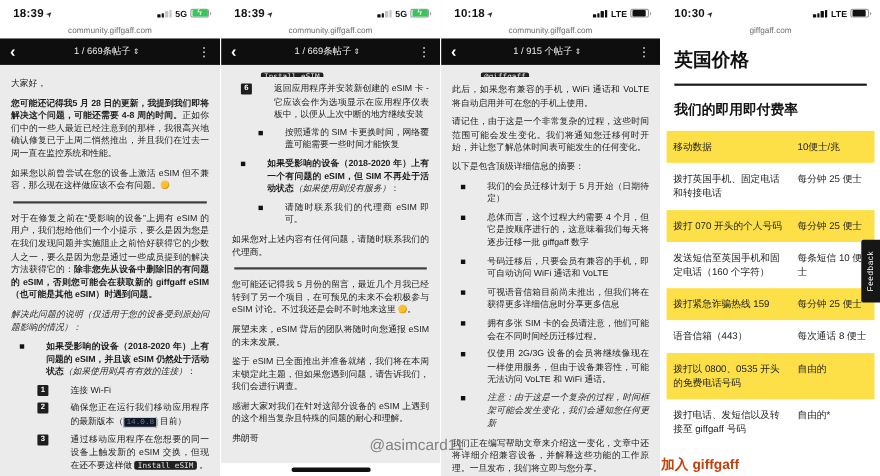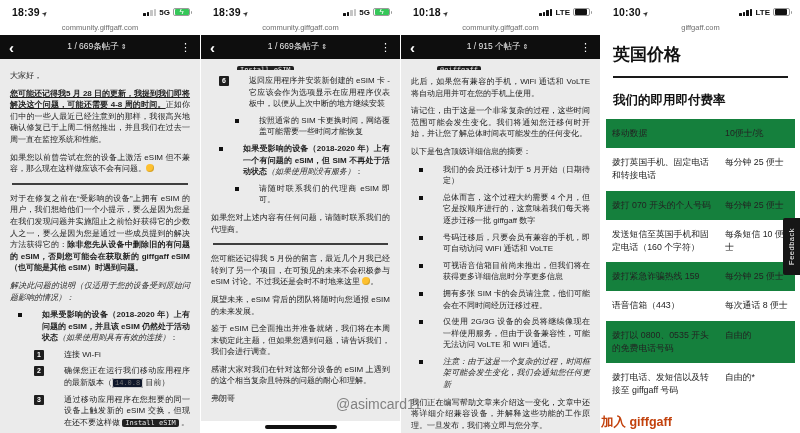--- a/index.html
+++ b/index.html
@@ -41,35 +41,35 @@
   .pp { margin:6px 0; }
   .post-hr { border-top:2px solid #3f3f3f; margin:8px 2px; }
   .clipbox { height:6px; overflow:hidden; margin:0 0 2px 26px; }
   .li { display:flex; margin:5px 0; gap:20px; }
   .ind1 { margin-left:8px; } .ind2 { margin-left:24px; }
   .sq { width:4px; height:4px; background:#111; margin-top:4px; flex:none; }
   .numbadge { width:10px; height:10px; background:#1e1e1e; color:#fff; font-size:7px; font-weight:bold;
     display:inline-flex; align-items:center; justify-content:center; flex:none; margin-top:1px; border-radius:1px; }
   .litext { flex:1; }
   .sg-n {} .sg-b { font-weight:bold; } .sg-i { font-style:italic; color:#2a2a2a; }
-  .sg-bu { font-weight:bold; text-decoration:underline; }
+  .sg-bu { font-weight:bold; }
   .sg-c { font-family:Liberation Mono, monospace; font-size:7px; background:#0f172a; border:1px solid #ccc; color:#777; padding:0 2px; border-radius:2px; }
   .sg-k { font-family:"DejaVu Sans Mono","Liberation Mono",monospace; font-size:7px; background:#212121; color:#e8e8e8; padding:0 3px; border-radius:2px; }
   .sg-e { display:inline-block; width:8px; height:8px; background:#fdc02f; border-radius:50%; vertical-align:-1px;
     box-shadow:inset -1px -1px 0 rgba(0,0,0,.15); }
   .bottom-strip { position:absolute; bottom:0; left:0; right:0; height:12px; background:#fff; }
   .home-indicator { width:72px; height:4px; background:#111; border-radius:2px; margin:4px auto 0; }
 
   
   .pr-heading { padding:8px 12px 10px; font-size:17px; font-weight:bold; color:#111; }
   .pr-rule { margin:0 12px 2px; border-top:2px solid #1a1a1a; }
   .pr-sub { padding:12px 12px 10px; font-size:12.5px; font-weight:bold; color:#111; }
   .ptable { margin:0 5px; }
   .prow { display:flex; padding:8px 6px; font-size:8.8px; line-height:1.5; color:#222; }
-  .prow.alt { background:#15803d; }
+  .prow.alt { background:#fde047; }
   .plabel { flex:1; padding-right:8px; }
   .pvalue { width:64px; flex:none; }
   .pr-join { text-align:left; font-weight:bold; font-size:12.5px; margin-top:9px; color:#c2410c; }
   .feedback-tab { position:absolute; right:0; top:218px; background:#161616; color:#fff; font-size:7.5px;
     padding:10px 4px; writing-mode:vertical-rl; transform:rotate(180deg); border-radius:0 2px 2px 0; letter-spacing:.5px; }
   .watermark { position:absolute; left:336px; top:396px; font-size:14px; color:rgba(118,118,118,.9); z-index:9; }
 </style>
 </head>
 <body>
 

